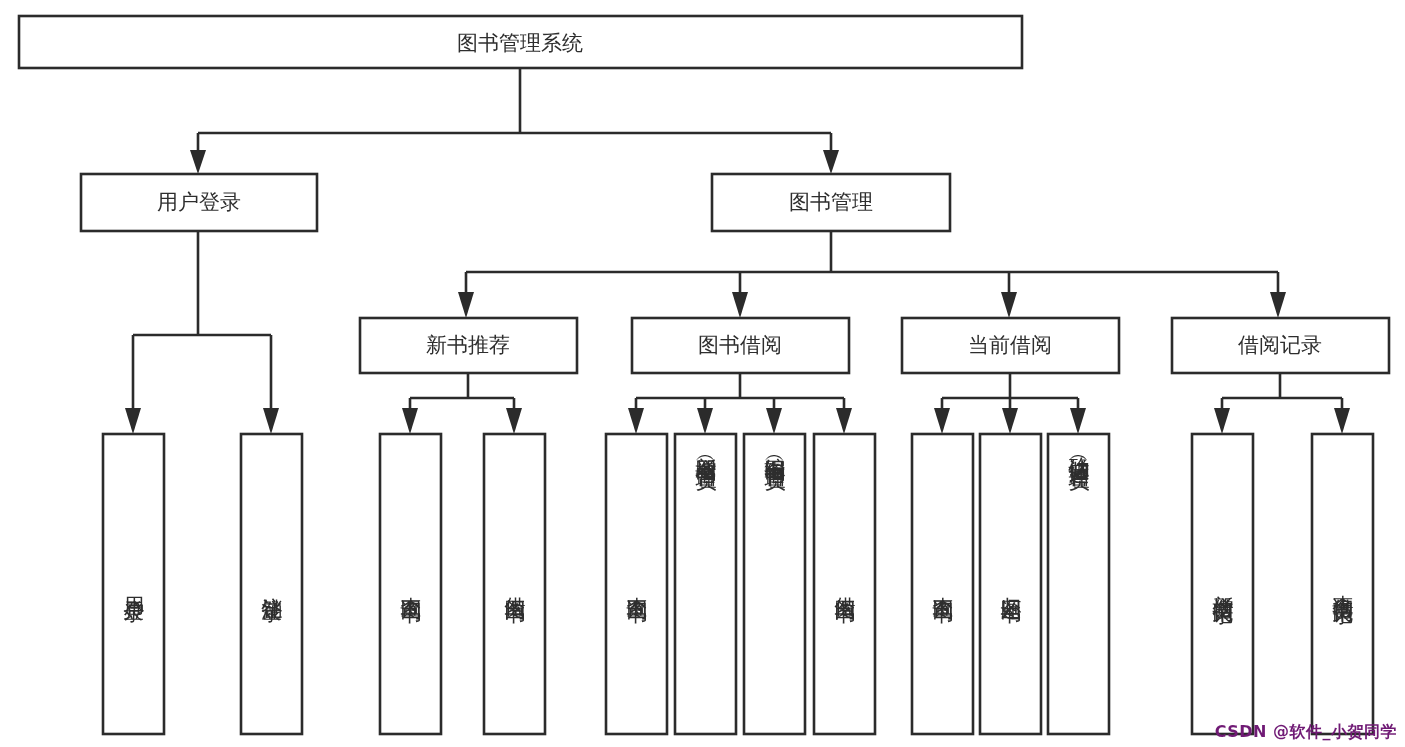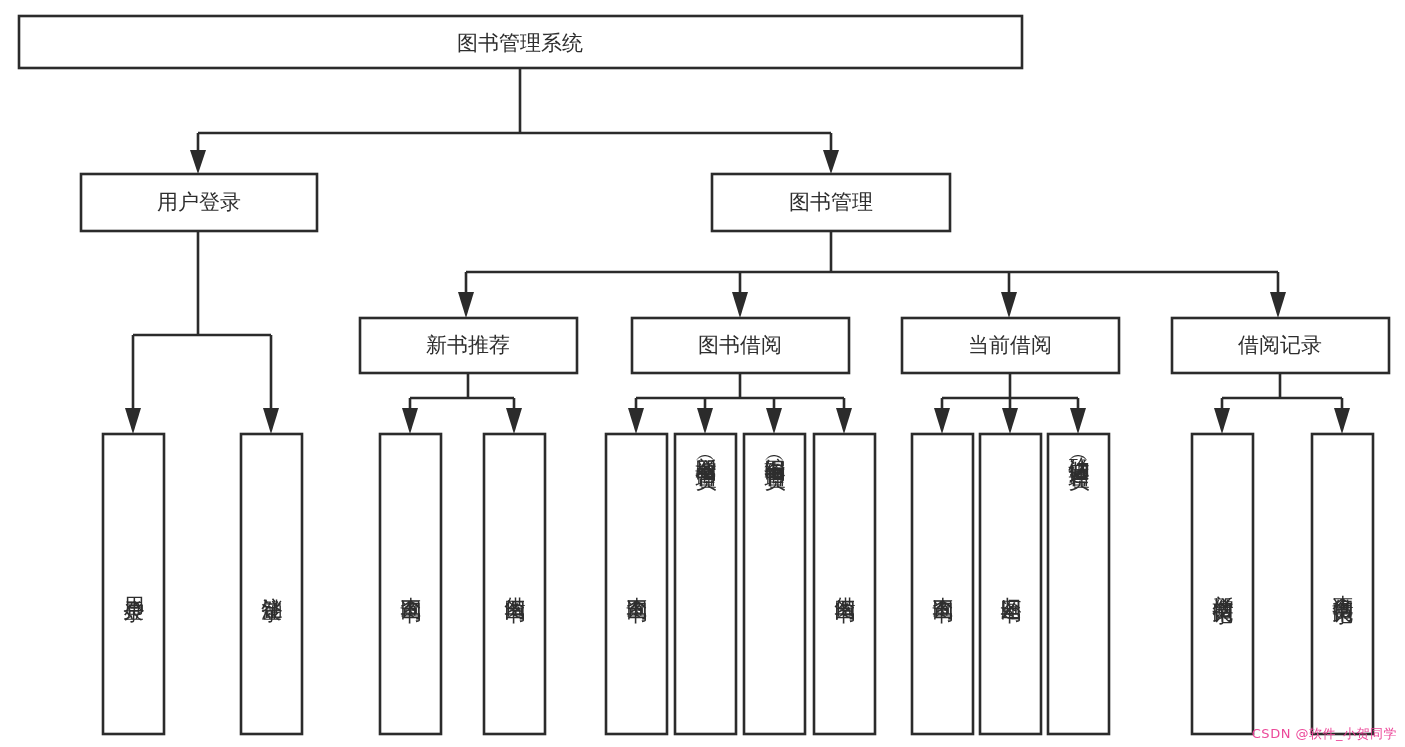--- a/index.html
+++ b/index.html
@@ -61,24 +61,25 @@
     line-height: 1.18;
     letter-spacing: 2px;
     color: #2e2e2e;
     white-space: nowrap;
   }
   .watermark {
     position: absolute;
     right: 8px;
     bottom: 4px;
     font-family: "DejaVu Sans", "Liberation Sans", sans-serif;
-    font-size: 13px;
-    color: #ec4899;
+    font-size: 16px;
+    color: #701a75;
     letter-spacing: 0.5px;
     user-select: none;
+    font-weight: bold;
   }
 </style>
 </head>
 <body>
 
 <div id="canvas-wrap">
 
   <svg id="diagram-svg" viewBox="0 0 1405 747">
 
     <g>

